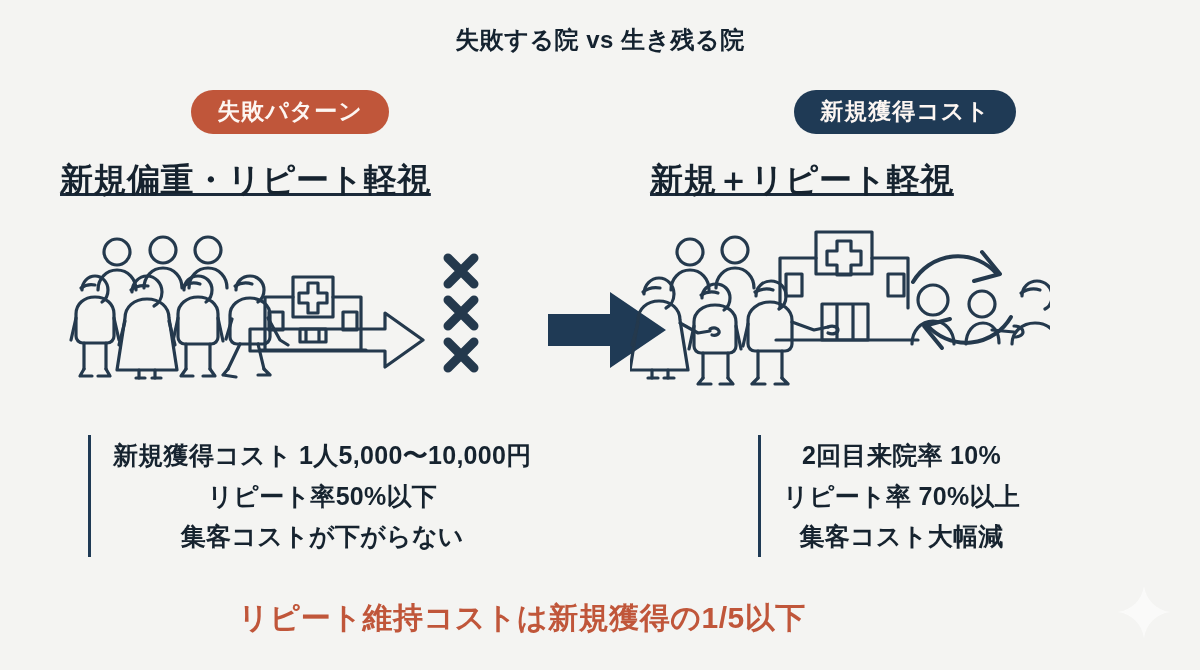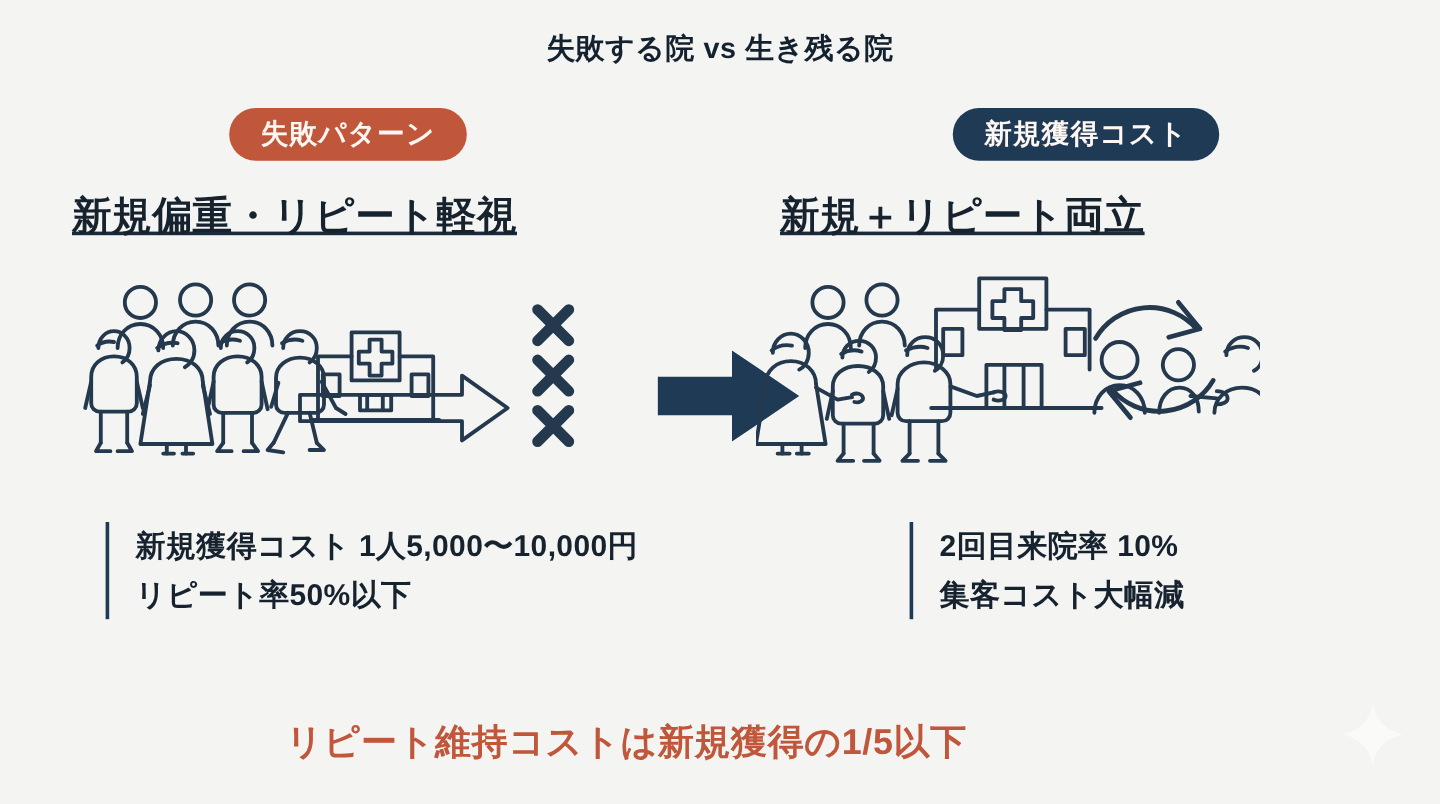--- a/index.html
+++ b/index.html
@@ -99,20 +99,21 @@
   .stats-right { left: 758px; }
 
   .stats li {
     list-style: none;
     font-size: 25px;
     font-weight: 700;
     color: #16232f;
     line-height: 1.62;
     white-space: nowrap;
     letter-spacing: .3px;
+    text-align: center;
   }
 
   
   .center-arrow {
     position: absolute;
     left: 548px;
     top: 292px;
     width: 118px;
     height: 76px;
   }
@@ -205,21 +206,21 @@
     <path d="M0 22h62V0l56 38-56 38V54H0z" fill="#1f3a55"></path>
   </svg>
 </div>
 
 <div class="panel panel-right">
 
   <div class="badge-row">
     <span class="badge badge-success">新規獲得コスト</span>
   </div>
 
-  <div class="subtitle">新規＋リピート両立</div>
+  <div class="subtitle">新規＋リピート軽視</div>
 
   <div class="illus">
     <svg width="420" height="165" viewBox="0 0 420 165" fill="none" stroke="#24394d" stroke-width="3.2" stroke-linecap="round" stroke-linejoin="round">
 
       <circle cx="60" cy="30" r="13"></circle>
       <path d="M41 68c0-11 8-20 19-20s19 9 19 20"></path>
       <circle cx="105" cy="28" r="13"></circle>
       <path d="M86 66c0-11 8-20 19-20s19 9 19 20"></path>
 
       <path d="M14 72c0-9 7-16 15-16s15 7 15 16c0 7-4 12-8 14"></path>
@@ -269,24 +270,26 @@
       <path d="M392 74c0-9 7-15 15-15s15 6 15 15c0 6-3 11-7 13"></path>
       <path d="M391 71c6-4 13-5 19-3"></path>
       <path d="M382 122c0-12 10-21 23-21s23 9 23 21"></path>
     </svg>
   </div>
 </div>
 
 <ul class="stats stats-left">
   <li>新規獲得コスト 1人5,000〜10,000円</li>
   <li>リピート率50%以下</li>
+  <li>集客コストが下がらない</li>
 </ul>
 
 <ul class="stats stats-right">
   <li>2回目来院率 10%</li>
+  <li>リピート率 70%以上</li>
   <li>集客コスト大幅減</li>
 </ul>
 
 <div class="caption">リピート維持コストは新規獲得の1/5以下</div>
 
 <div class="sparkle">
   <svg width="56" height="56" viewBox="0 0 56 56">
     <path d="M28 2c2 14 12 24 26 26-14 2-24 12-26 26-2-14-12-24-26-26C16 26 26 16 28 2z" fill="#ffffff" opacity="0.7"></path>
   </svg>
 </div>

